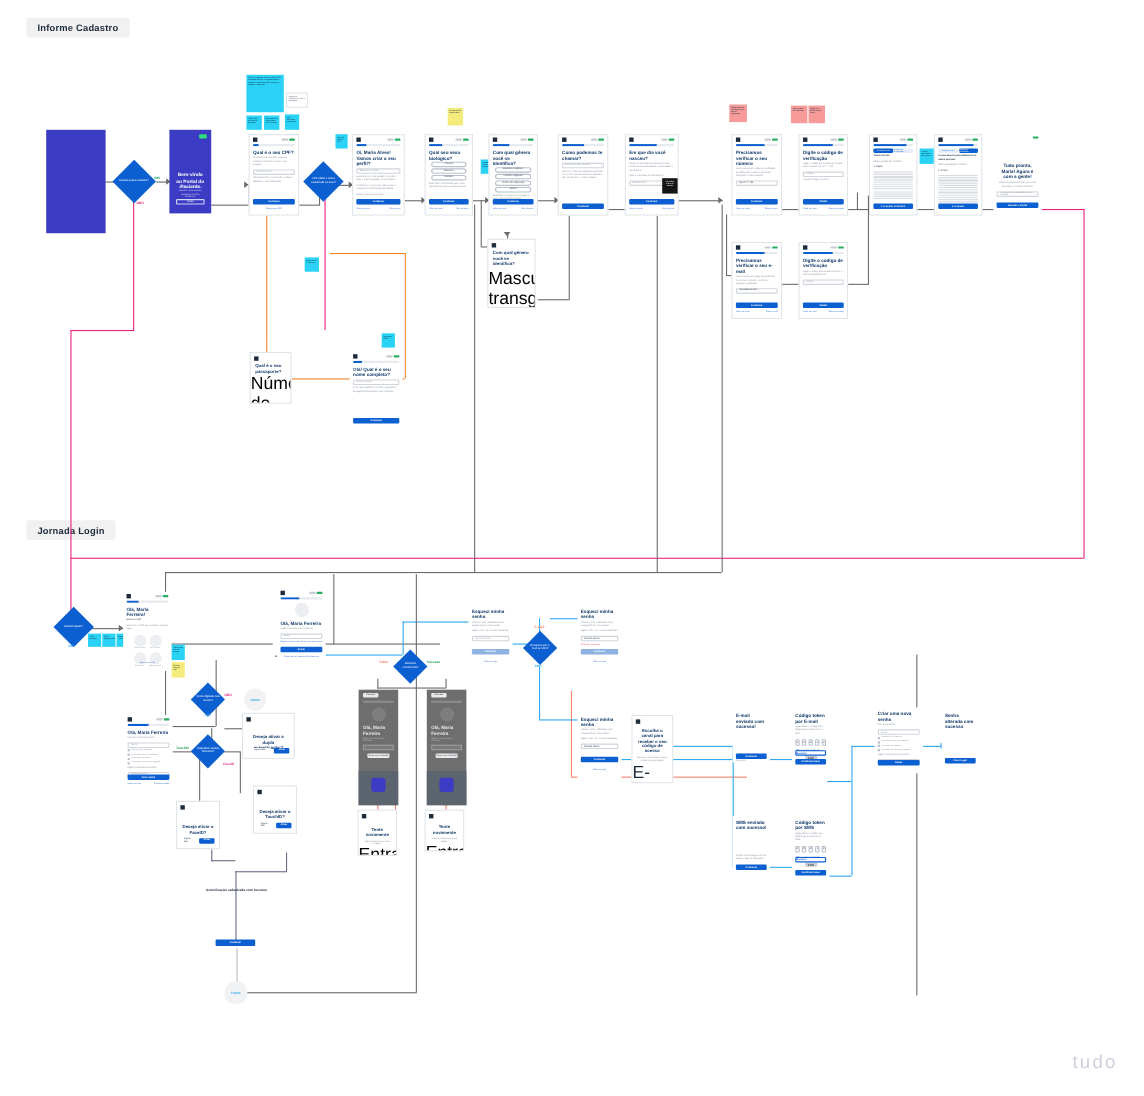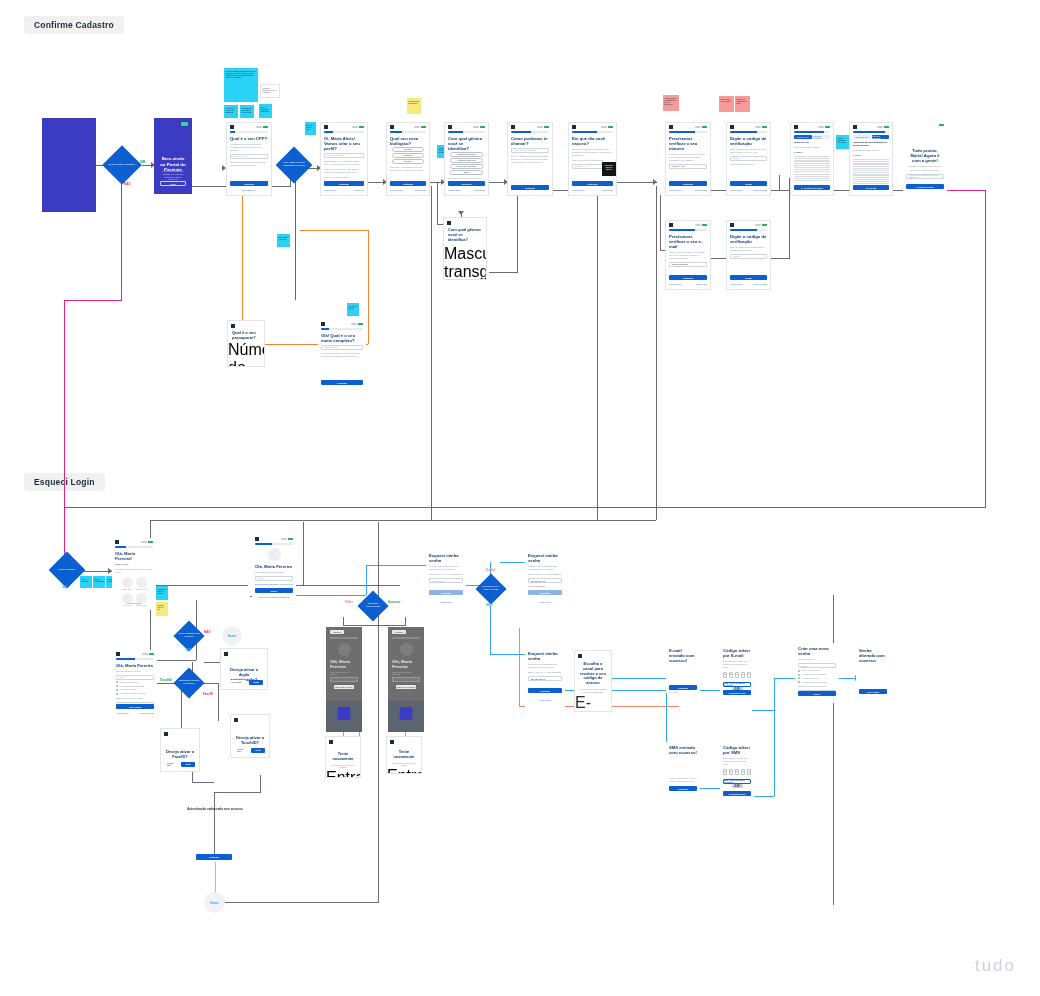--- a/index.html
+++ b/index.html
@@ -211,22 +211,22 @@
   .miro{
     position:absolute; right:24px; bottom:20px;
     color:#cfd0dd; font-size:17px; letter-spacing:2px;
   }
 </style>
 </head>
 <body>
 
 <div id="board">
 
-  <div class="frame-label" style="left:24px;top:16px;">Confirme Cadastro</div>
-  <div class="frame-label" style="left:24px;top:473px;">Esqueci Login</div>
+  <div class="frame-label" style="left:24px;top:16px;">Informe Cadastro</div>
+  <div class="frame-label" style="left:24px;top:473px;">Jornada Login</div>
 
   <div class="ln h gray" style="left:96px;top:165px;width:22px;"></div>
   <div class="ln h gray" style="left:142px;top:165px;width:12px;"></div>
   <div class="arrow r" style="left:151px;top:162px;"></div>
   <div class="ln v pink" style="left:121px;top:172px;height:128px;"></div>
   <div class="ln h pink" style="left:64px;top:300px;width:58px;"></div>
   <div class="ln v pink" style="left:64px;top:300px;height:268px;"></div>
   <div class="ln h gray" style="left:192px;top:186px;width:34px;"></div>
   <div class="ln v gray" style="left:226px;top:168px;height:19px;"></div>
   <div class="arrow r" style="left:222px;top:165px;"></div>

